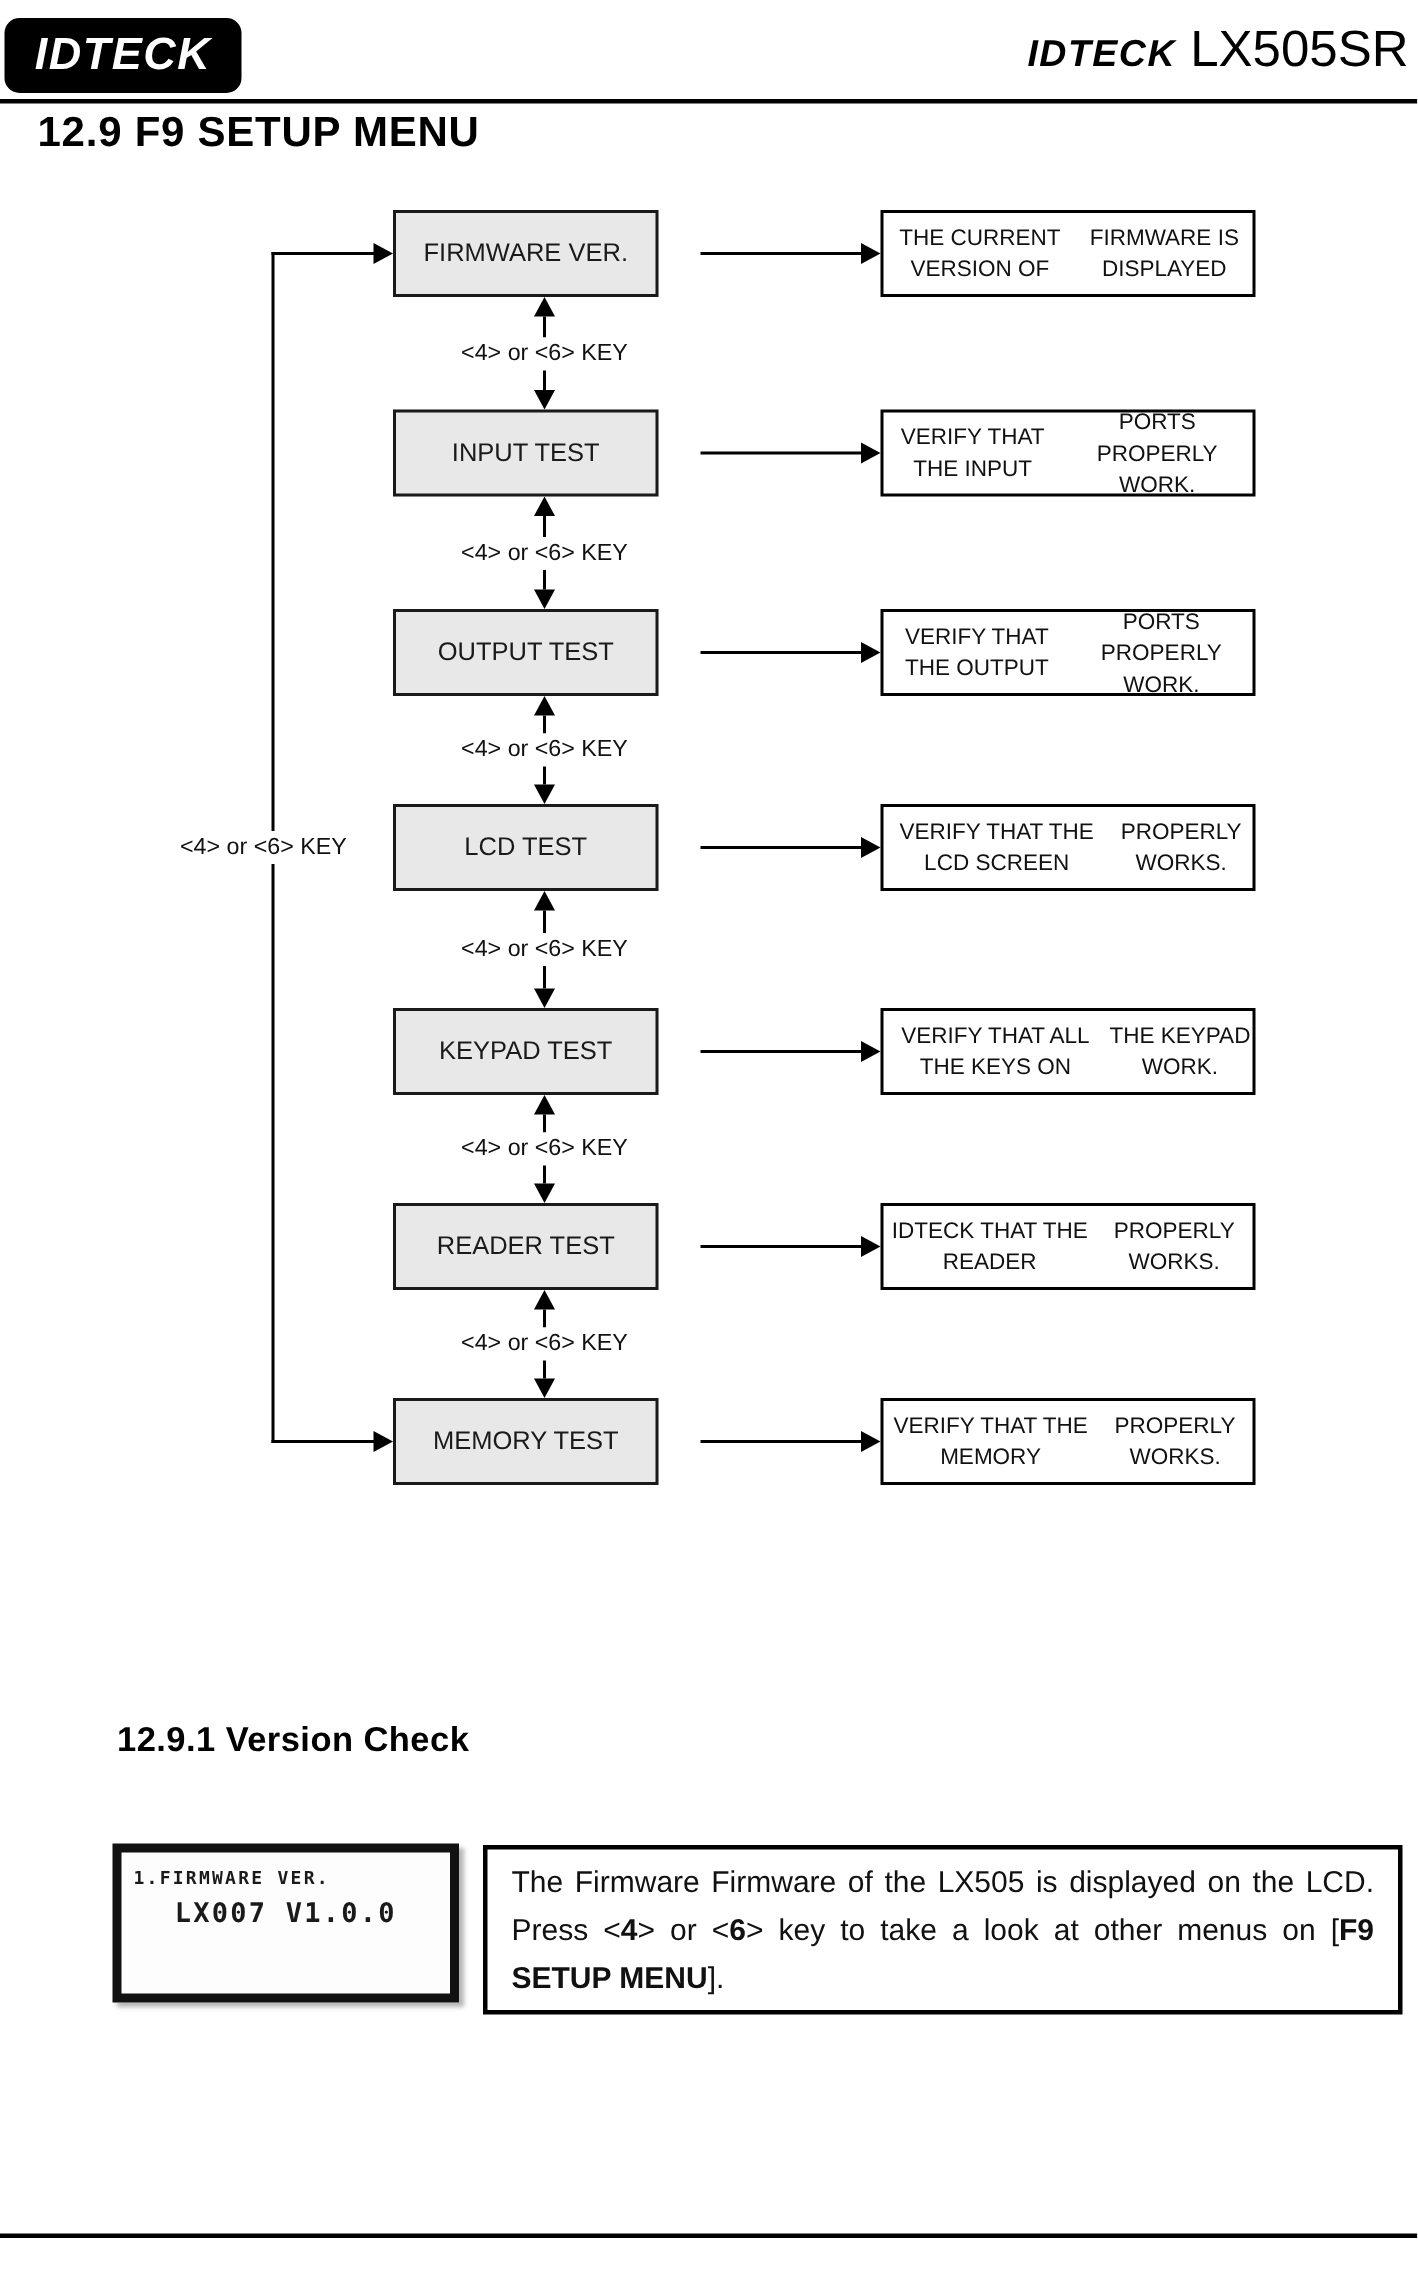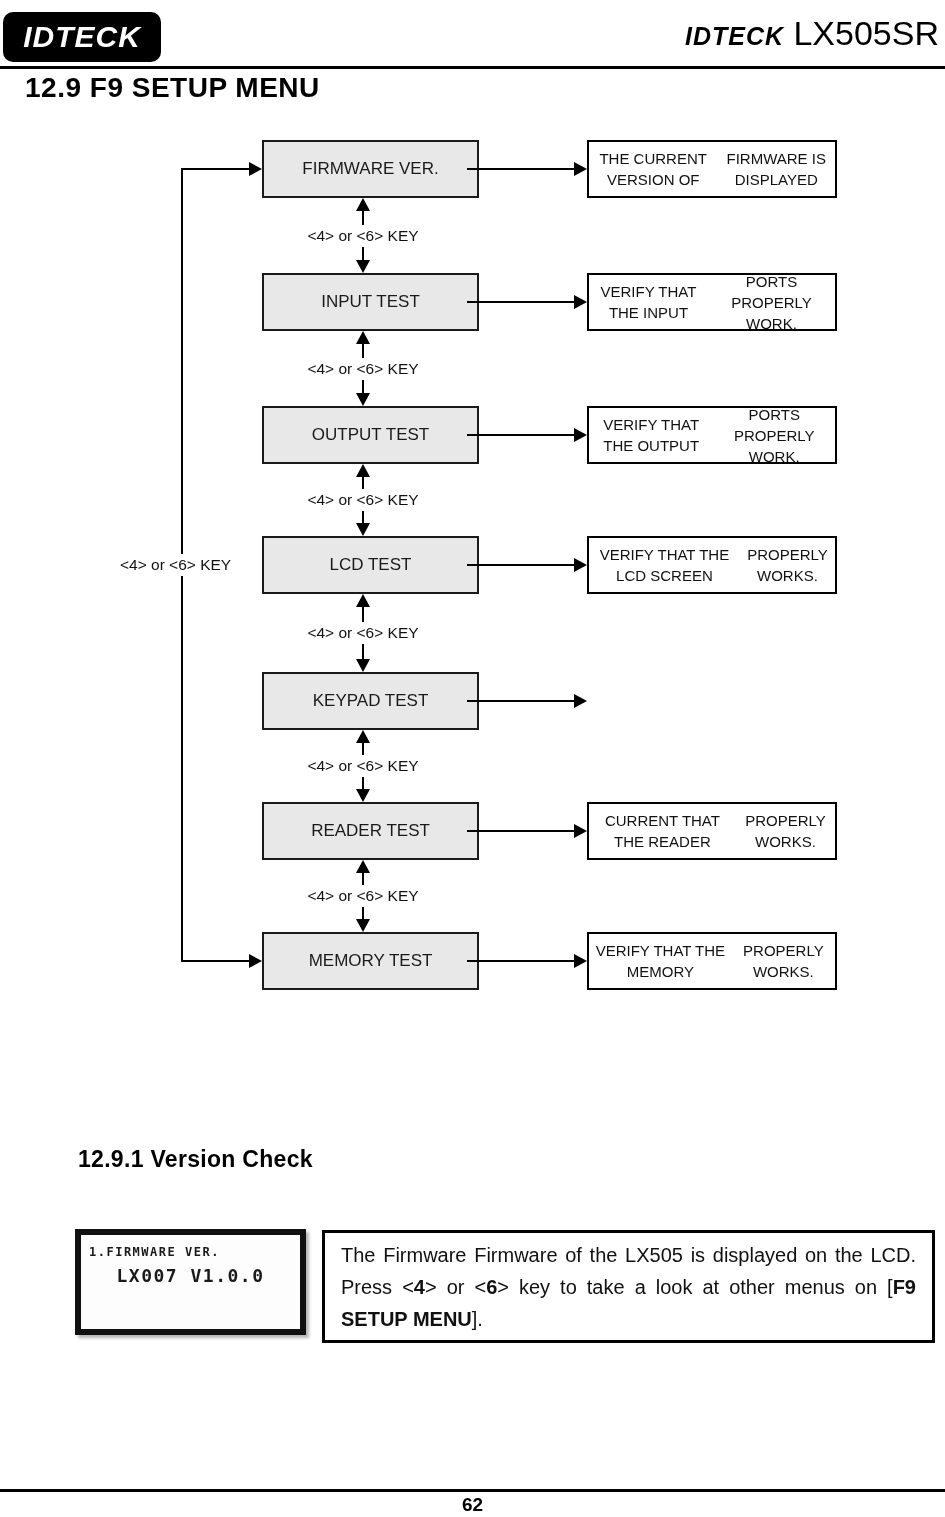--- a/index.html
+++ b/index.html
@@ -12,21 +12,21 @@
   .logo-text{color:#fff;font-weight:bold;font-style:italic;font-size:30px;letter-spacing:1px;}
   .brand{position:absolute;right:6px;top:4px;text-align:right;line-height:1.0;}
   .brand-l1{font-size:34px;}
   .brand-l2{font-size:34px;margin-top:12px;}
   .brand-ital{font-weight:bold;font-style:italic;}
   .brand-l2 .brand-ital{font-size:25px;letter-spacing:1px;}
   .header-rule{position:absolute;left:0;top:66px;width:945px;height:3px;background:#000;}
   .h-section{position:absolute;left:25px;top:72px;font-size:28px;font-weight:bold;letter-spacing:0.5px;}
 
   
-  .menu-box{position:absolute;left:262px;width:217px;height:58px;background:#e8e8e8;
+  .menu-box{position:absolute;left:262px;width:177px;height:58px;background:#e8e8e8;
             border:2px solid #1a1a1a;box-sizing:border-box;display:flex;align-items:center;
             justify-content:center;font-size:17px;color:#1a1a1a;}
   .desc-box{position:absolute;left:587px;width:250px;height:58px;background:#fff;
             border:2px solid #000;box-sizing:border-box;display:flex;flex-direction:row;
             align-items:center;justify-content:center;font-size:15px;line-height:21px;
             text-align:center;color:#111;}
   .h-line{position:absolute;height:2px;background:#000;}
   .v-line{position:absolute;width:2px;background:#000;}
   .tri-right{position:absolute;width:0;height:0;border-top:7px solid transparent;
              border-bottom:7px solid transparent;border-left:13px solid #000;}
@@ -90,22 +90,26 @@
     <div>PORTS PROPERLY WORK.</div>
   </div>
   <div class="desc-box" style="top:406px">
     <div>VERIFY THAT THE OUTPUT</div>
     <div>PORTS PROPERLY WORK.</div>
   </div>
   <div class="desc-box" style="top:536px">
     <div>VERIFY THAT THE LCD SCREEN</div>
     <div>PROPERLY WORKS.</div>
   </div>
+  <div class="desc-box" style="top:672px">
+    <div>VERIFY THAT ALL THE KEYS ON</div>
+    <div>THE KEYPAD WORK.</div>
+  </div>
   <div class="desc-box" style="top:802px">
-    <div>CURRENT THAT THE READER</div>
+    <div>IDTECK THAT THE READER</div>
     <div>PROPERLY WORKS.</div>
   </div>
   <div class="desc-box" style="top:932px">
     <div>VERIFY THAT THE MEMORY</div>
     <div>PROPERLY WORKS.</div>
   </div>
 
   <div class="h-line" style="left:467px;top:168px;width:108px"></div>
   <div class="tri-right" style="left:574px;top:162px"></div>
   <div class="h-line" style="left:467px;top:301px;width:108px"></div>
@@ -180,15 +184,14 @@
 
   <div class="note">
     <div class="note-line justify">
       <span>The Firmware Firmware of the LX505 is displayed on the LCD.</span>
     </div>
     <div class="note-line justify"><span>Press &lt;</span><b>4</b><span>&gt; or &lt;</span><b>6</b><span>&gt; key to take a look at other menus on [</span><b>F9</b></div>
     <div class="note-line"><b>SETUP MENU</b><span>].</span></div>
   </div>
 
   <div class="footer-rule"></div>
-  <div class="page-num">62</div>
 
 </div>
 
 </body></html>

